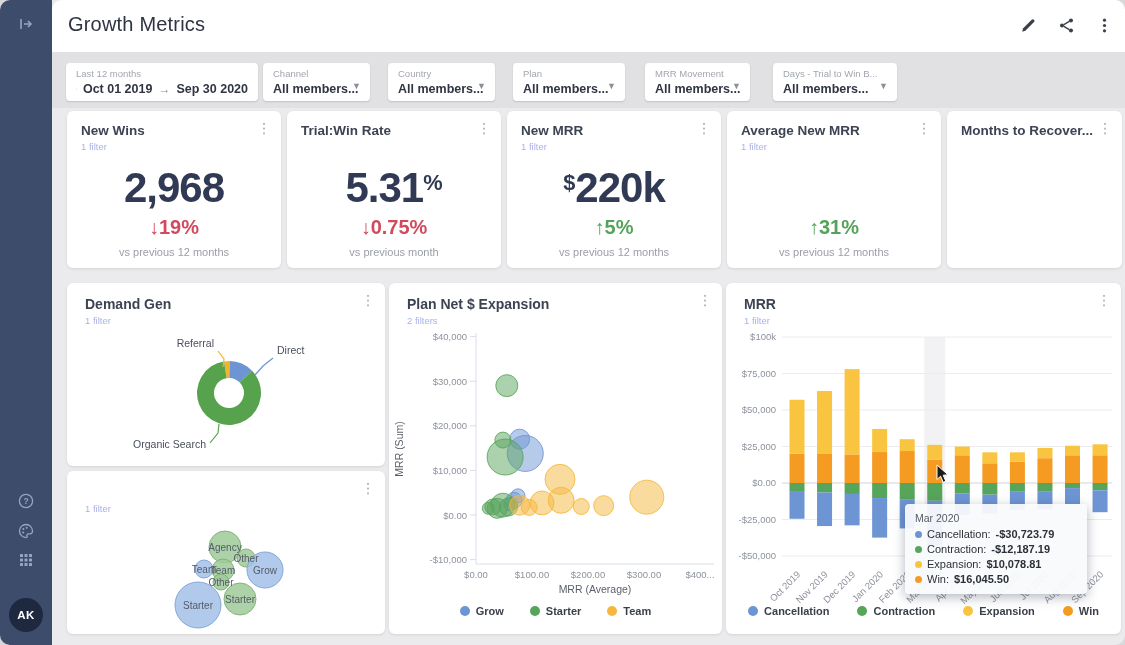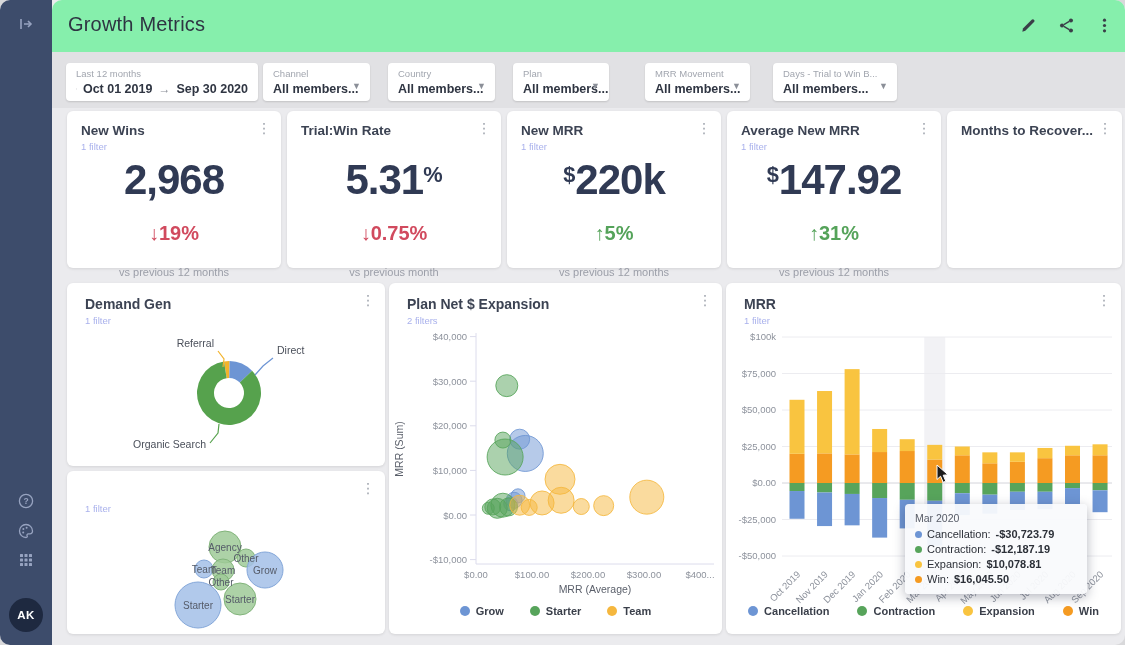--- a/index.html
+++ b/index.html
@@ -4,41 +4,41 @@
 <style>
   html,body{margin:0;padding:0;background:#d8d8da;}
   #app{position:relative;width:1125px;height:645px;background:#ebebee;border-radius:10px;overflow:hidden;
        font-family:"Liberation Sans",sans-serif;-webkit-font-smoothing:antialiased;}
   
   .sidebar{position:absolute;left:0;top:0;bottom:0;width:52px;background:#3d4c6b;z-index:3;}
   .side-icon{position:absolute;left:18px;width:16px;height:16px;color:#97a3c0;}
   .avatar{position:absolute;left:9px;top:598px;width:34px;height:34px;border-radius:50%;background:#1e2940;
           color:#fff;font-size:11.5px;font-weight:700;display:flex;align-items:center;justify-content:center;letter-spacing:.4px;}
   
-  .header{position:absolute;left:52px;top:0;right:0;height:52px;background:#86efac;border-top-left-radius:10px;z-index:2;}
+  .header{position:absolute;left:52px;top:0;right:0;height:52px;background:#ffffff;border-top-left-radius:10px;z-index:2;}
   .page-title{position:absolute;left:16px;top:13px;font-size:20px;color:#2e3442;font-weight:500;letter-spacing:.2px;}
   .hdr-actions{position:absolute;right:12px;top:17px;display:flex;gap:21px;align-items:center;color:#3a3f48;}
   .hdr-btn{width:17px;height:17px;cursor:pointer;}
   
   .filterband{position:absolute;left:52px;top:52px;right:0;height:56px;background:#e1e1e4;z-index:1;}
   .pill{position:absolute;top:11px;height:38px;background:#fff;border-radius:4px;box-shadow:0 1px 2px rgba(0,0,0,.14);
         box-sizing:border-box;padding:5px 10px 0 10px;}
   .pill-label{font-size:9.5px;color:#a2a6af;white-space:nowrap;}
   .pill-value{font-size:12.5px;color:#2f3542;font-weight:700;margin-top:3px;display:flex;align-items:center;gap:6px;white-space:nowrap;}
   .pill .chev{position:absolute;right:9px;top:18px;font-size:9px;color:#8b8f98;}
   .arrow-sep{color:#8b8f98;font-weight:400;font-size:12px;}
   
   .card{position:absolute;background:#fff;border-radius:6px;box-shadow:0 1px 3px rgba(0,0,0,.10);}
   .kebab{position:absolute;right:10px;top:10px;font-size:14px;color:#9ca1ab;cursor:pointer;line-height:14px;}
   .chart-title{position:absolute;left:18px;top:13px;font-size:14px;color:#3c4353;font-weight:600;}
   .chart-filter{position:absolute;left:18px;top:32px;font-size:9.5px;color:#a9b1ec;}
   
   .kpi-title{position:absolute;left:14px;top:12px;font-size:13.5px;color:#3c4353;font-weight:600;}
   .kpi-filter{position:absolute;left:14px;top:30px;font-size:9.5px;color:#a9b1ec;}
-  .kpi-center{position:absolute;left:0;right:0;top:48px;bottom:10px;display:flex;flex-direction:column;align-items:center;justify-content:space-between;gap:17px;}
+  .kpi-center{position:absolute;left:0;right:0;top:48px;bottom:10px;display:flex;flex-direction:column;align-items:center;justify-content:flex-end;gap:3px;}
   .kpi-value{font-size:42px;font-weight:700;color:#303a54;letter-spacing:-1px;line-height:1;}
   .kpi-sm .kpi-value{font-size:30px;letter-spacing:-.5px;}
   .sup{font-size:52%;position:relative;top:-.55em;letter-spacing:0;}
   .kpi-delta{font-size:20px;font-weight:600;margin-top:4px;}
   .kpi-sm .kpi-delta{font-size:16px;margin-top:2px;}
   .kpi-delta .dar{font-weight:400;}
   .kpi-compare{font-size:11px;color:#9b9ea8;margin-top:4px;}
   .kpi-sm .kpi-compare{font-size:9px;margin-top:2px;}
   .chart-svg{position:absolute;left:0;top:0;}
   
@@ -129,21 +129,21 @@
     <div class="pill" style="left:211px;width:107px">
       <div class="pill-label">Channel</div>
       <div class="pill-value">All members...</div>
       <span class="chev">▼</span>
     </div>
     <div class="pill" style="left:336px;width:107px">
       <div class="pill-label">Country</div>
       <div class="pill-value">All members...</div>
       <span class="chev">▼</span>
     </div>
-    <div class="pill" style="left:461px;width:96px">
+    <div class="pill" style="left:461px;width:112px">
       <div class="pill-label">Plan</div>
       <div class="pill-value">All members...</div>
       <span class="chev">▼</span>
     </div>
     <div class="pill" style="left:593px;width:105px">
       <div class="pill-label">MRR Movement</div>
       <div class="pill-value">All members...</div>
       <span class="chev">▼</span>
     </div>
     <div class="pill" style="left:721px;width:124px">
@@ -181,21 +181,20 @@
       <div class="kpi-value"><span class="sup">$</span><span>220k</span><span class="sup"></span></div>
       <div class="kpi-delta" style="color: rgb(85, 163, 90);"><span class="dar">↑</span><span>5%</span></div>
       <div class="kpi-compare">vs previous 12 months</div>
     </div>
   </div>
   <div class="card" style="left:727px;top:111px;width:214px;height:157px">
     <div class="kpi-title">Average New MRR</div>
     <div class="kpi-filter">1 filter</div>
     <div class="kebab">⋮</div>
     <div class="kpi-center">
-      <div class="kpi-value"><span class="sup">$</span><span>147.92</span><span class="sup"></span></div>
       <div class="kpi-delta" style="color: rgb(85, 163, 90);"><span class="dar">↑</span><span>31%</span></div>
       <div class="kpi-compare">vs previous 12 months</div>
     </div>
   </div>
   <div class="card kpi-sm" style="left:947px;top:111px;width:175px;height:157px">
     <div class="kpi-title">Months to Recover...</div>
     <div class="kpi-filter"></div>
     <div class="kebab">⋮</div>
   </div>
 

